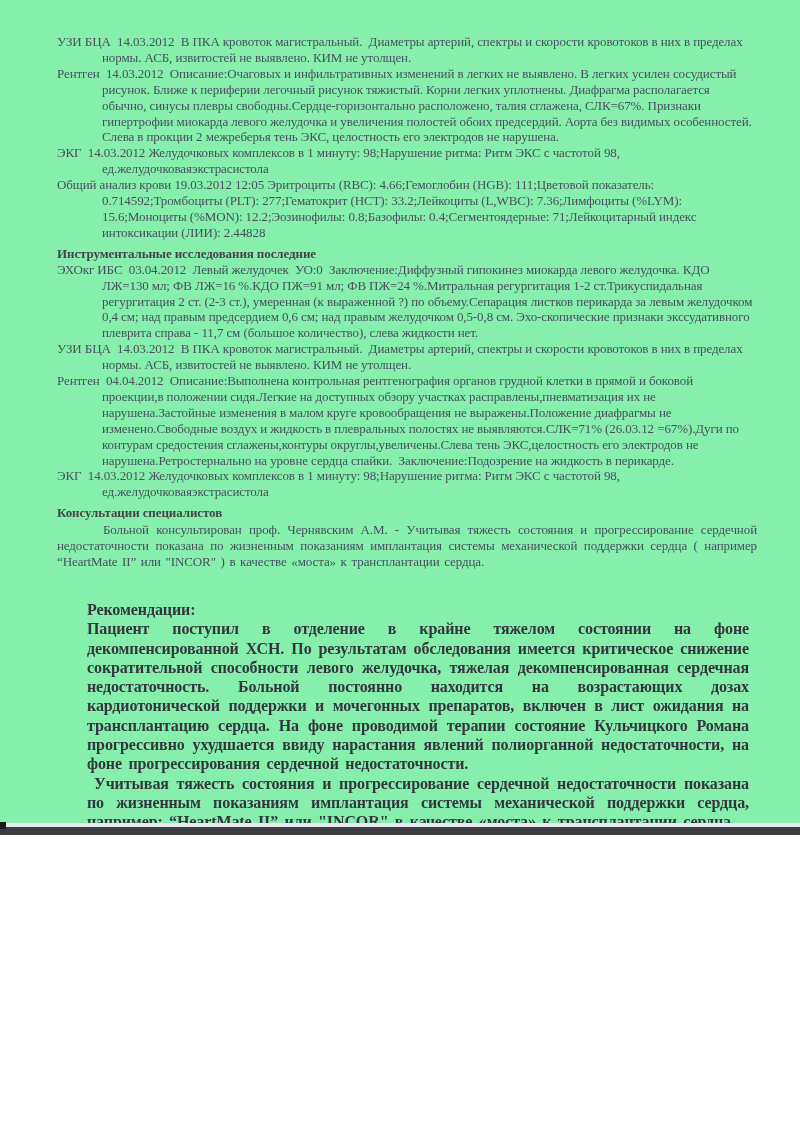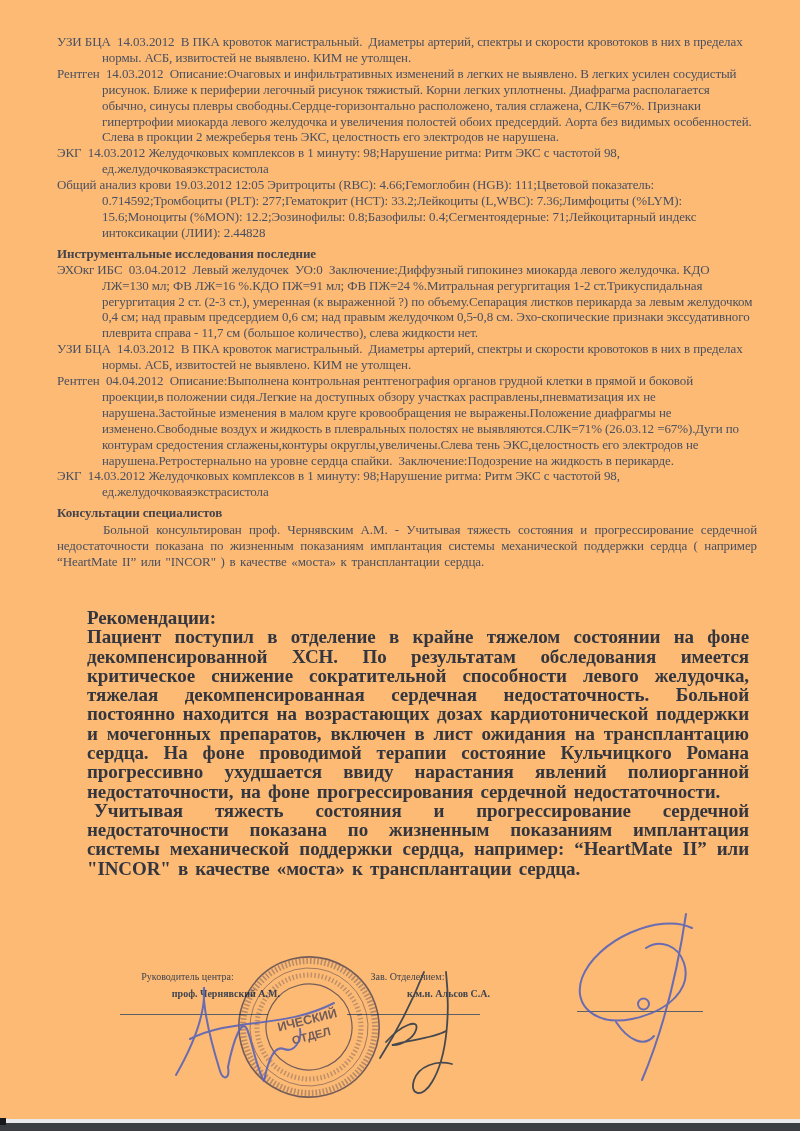--- a/index.html
+++ b/index.html
@@ -1,41 +1,41 @@
 <!DOCTYPE html>
 <html><head>
 <meta charset="utf-8">
 <style>
   html,body{margin:0;padding:0;}
   .page{
     position:relative;
-    width:800px;height:1131px;
-    background:#fdba74;
+    width:800px;height:835px;
+    background:#86efac;
     overflow:hidden;
     font-family:"Liberation Serif","DejaVu Serif",serif;
   }
   .content{
     position:absolute;left:57px;top:34px;width:700px;
     font-size:13px;line-height:15.9px;color:#495061;
     letter-spacing:-0.1px;
   }
   .entry{
     margin:0;padding-left:45px;text-indent:-45px;
     white-space:pre-wrap;
   }
   .sec-heading{
     margin:5px 0 0 0;font-weight:bold;color:#45444c;
   }
   .consult-para{
     margin:1px 0 0 0;text-indent:46px;text-align:justify;
     word-spacing:1.5px;color:#484f60;
   }
   .rec-block{
-    margin:38px 0 0 30px;width:662px;
-    font-weight:bold;font-size:19px;line-height:19.3px;
+    margin:30px 0 0 30px;width:662px;
+    font-weight:bold;font-size:16px;line-height:19.3px;
     color:#33363f;text-align:justify;word-spacing:2.5px;
   }
   .rec-block p{margin:0;}
   .rec-heading{text-align:left;}
   .rec-p2{text-indent:7px;}
   .sig-block{
     position:absolute;left:0;top:969px;width:800px;height:160px;
     font-size:10px;line-height:16.5px;color:#3e4450;
   }
   .sig-col{position:absolute;text-align:center;}

